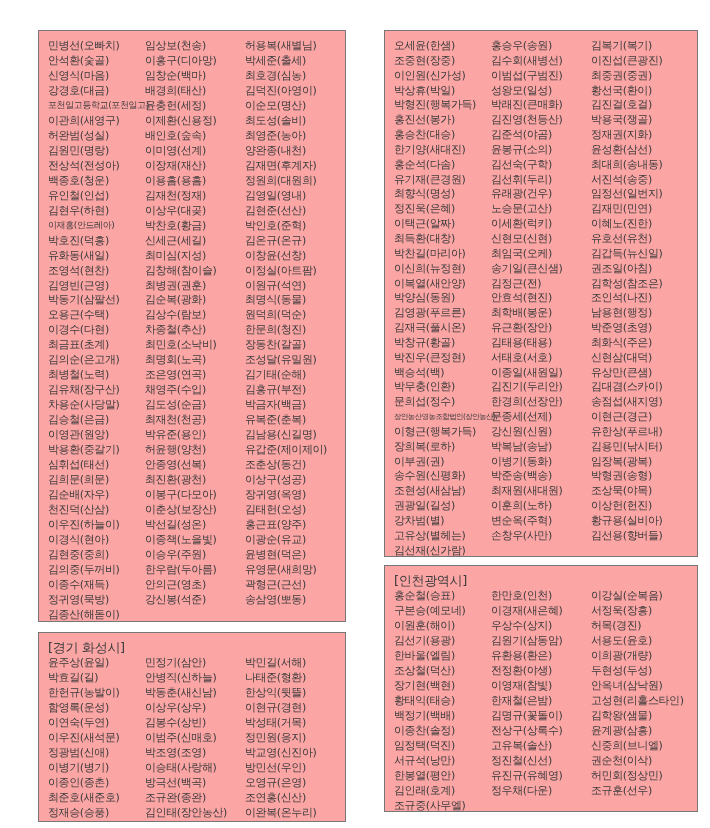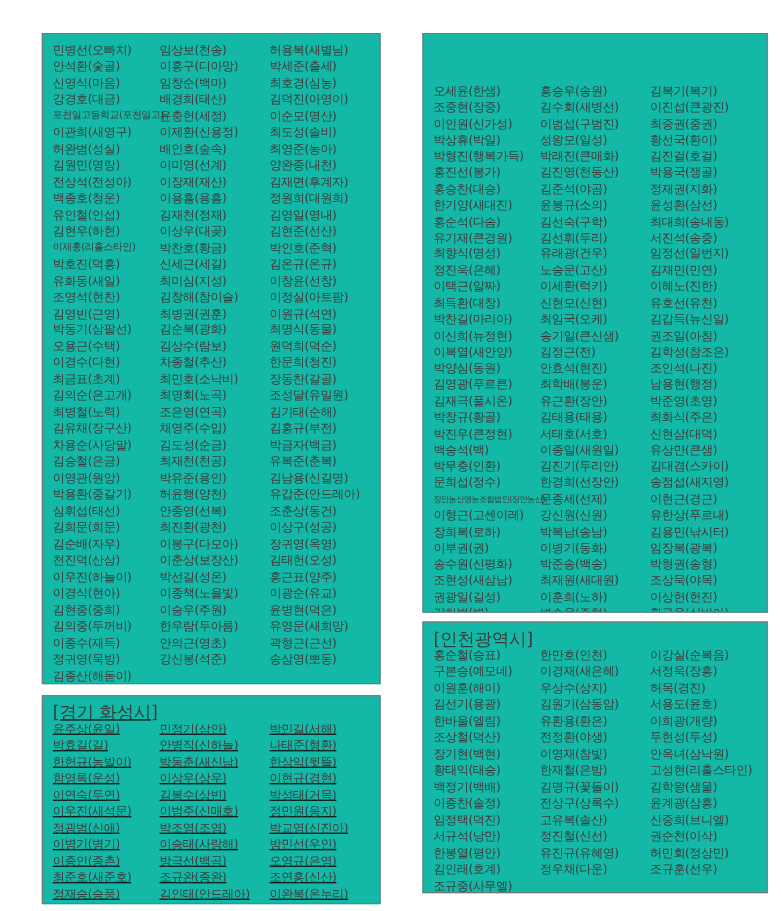--- a/index.html
+++ b/index.html
@@ -15,43 +15,43 @@
   }
   .page {
     position: absolute;
     inset: 0;
     background: #ffffff;
   }
   .box {
     position: absolute;
     box-sizing: border-box;
     border: 1px solid #777777;
-    background: #14b8a6;
+    background: #fca5a5;
     padding: 7px 4px 0 9px;
     overflow: hidden;
   }
   .box-1 { left: 38px;  top: 30px;  width: 308px; height: 592px; }
   .box-2 { left: 384px; top: 30px;  width: 314px; height: 527px; }
-  .box-3 { left: 38px;  top: 632px; width: 308px; height: 190px; text-decoration: underline; }
+  .box-3 { left: 38px;  top: 632px; width: 308px; height: 190px; }
   .box-4 { left: 384px; top: 565px; width: 314px; height: 247px; }
 
   .list-header {
-    font-size: 16px;
+    font-size: 13px;
     color: #3b3b3b;
     line-height: 15px;
     letter-spacing: -0.3px;
     white-space: nowrap;
   }
   .names-grid {
     display: grid;
     grid-template-columns: 97px 100px 1fr;
     grid-auto-rows: 15px;
   }
   .box-1 .names-grid { grid-auto-rows: 14.97px; }
-  .box-2 .names-grid { grid-auto-rows: 14.85px; margin-top: 37px; }
+  .box-2 .names-grid { grid-auto-rows: 14.85px; }
   .entry {
     font-size: 11px;
     color: #3b3b3b;
     line-height: 15px;
     letter-spacing: -0.4px;
     white-space: nowrap;
   }
   .entry.lg { font-size: 9px;  letter-spacing: -0.4px; }
   .entry.xl { font-size: 7.5px; letter-spacing: -0.6px; }
 </style>
@@ -91,21 +91,21 @@
         <span class="entry">김재면(후계자)</span>
         <span class="entry">백종호(청운)</span>
         <span class="entry">이용흠(용흠)</span>
         <span class="entry">정원희(대원희)</span>
         <span class="entry">유인철(인섭)</span>
         <span class="entry">김재천(정재)</span>
         <span class="entry">김영일(영내)</span>
         <span class="entry">김현우(하현)</span>
         <span class="entry">이상우(대곶)</span>
         <span class="entry">김현준(선산)</span>
-        <span class="entry lg">이재홍(리홀스타인)</span>
+        <span class="entry lg">이재홍(안드레아)</span>
         <span class="entry">박찬호(황금)</span>
         <span class="entry">박인호(준혁)</span>
         <span class="entry">박호진(덕흥)</span>
         <span class="entry">신세근(세길)</span>
         <span class="entry">김온규(온규)</span>
         <span class="entry">유화동(새일)</span>
         <span class="entry">최미심(지성)</span>
         <span class="entry">이창윤(선창)</span>
         <span class="entry">조영석(현찬)</span>
         <span class="entry">김창해(참이슬)</span>
@@ -138,21 +138,21 @@
         <span class="entry">김도성(순금)</span>
         <span class="entry">박금자(백금)</span>
         <span class="entry">김승철(은금)</span>
         <span class="entry">최재천(천공)</span>
         <span class="entry">유복준(춘복)</span>
         <span class="entry">이영관(원앙)</span>
         <span class="entry">박유준(용인)</span>
         <span class="entry">김남용(신길명)</span>
         <span class="entry">박용환(중갈기)</span>
         <span class="entry">허윤행(양천)</span>
-        <span class="entry">유갑준(안드레아)</span>
+        <span class="entry">유갑준(제이제이)</span>
         <span class="entry">심휘섭(태선)</span>
         <span class="entry">안종영(선복)</span>
         <span class="entry">조춘상(동건)</span>
         <span class="entry">김희문(희문)</span>
         <span class="entry">최진환(광천)</span>
         <span class="entry">이상구(성공)</span>
         <span class="entry">김순배(자우)</span>
         <span class="entry">이봉구(다모아)</span>
         <span class="entry">장귀영(옥영)</span>
         <span class="entry">천진덕(산삼)</span>
@@ -253,21 +253,21 @@
         <span class="entry">유상만(큰샘)</span>
         <span class="entry">박무충(인환)</span>
         <span class="entry">김진기(두리안)</span>
         <span class="entry">김대겸(스카이)</span>
         <span class="entry">문희섭(정수)</span>
         <span class="entry">한경희(선장안)</span>
         <span class="entry">송점섭(새지영)</span>
         <span class="entry xl">장안농산영농조합법인(장안농산)</span>
         <span class="entry">문종세(선제)</span>
         <span class="entry">이현근(경근)</span>
-        <span class="entry">이형근(고센이레)</span>
+        <span class="entry">이형근(행복가득)</span>
         <span class="entry">강신원(신원)</span>
         <span class="entry">유한상(푸르내)</span>
         <span class="entry">장희복(로하)</span>
         <span class="entry">박복남(송남)</span>
         <span class="entry">김용민(낚시터)</span>
         <span class="entry">이부권(권)</span>
         <span class="entry">이병기(동화)</span>
         <span class="entry">임장복(광복)</span>
         <span class="entry">송수원(신평화)</span>
         <span class="entry">박준송(백송)</span>
@@ -315,21 +315,21 @@
         <span class="entry">이병기(병기)</span>
         <span class="entry">이승태(사랑해)</span>
         <span class="entry">방민선(우인)</span>
         <span class="entry">이종인(종촌)</span>
         <span class="entry">방극선(백곡)</span>
         <span class="entry">오영규(은영)</span>
         <span class="entry">최준호(새준호)</span>
         <span class="entry">조규완(종완)</span>
         <span class="entry">조연홍(신산)</span>
         <span class="entry">정재승(승풍)</span>
-        <span class="entry">김인태(안드레아)</span>
+        <span class="entry">김인태(장안농산)</span>
         <span class="entry">이완복(온누리)</span>
       </div>
   </div>
 
   <div class="box box-4">
     <div class="list-header">[인천광역시]</div>
     <div class="names-grid">
         <span class="entry">홍순철(승표)</span>
         <span class="entry">한만호(인천)</span>
         <span class="entry">이강실(순복음)</span>

